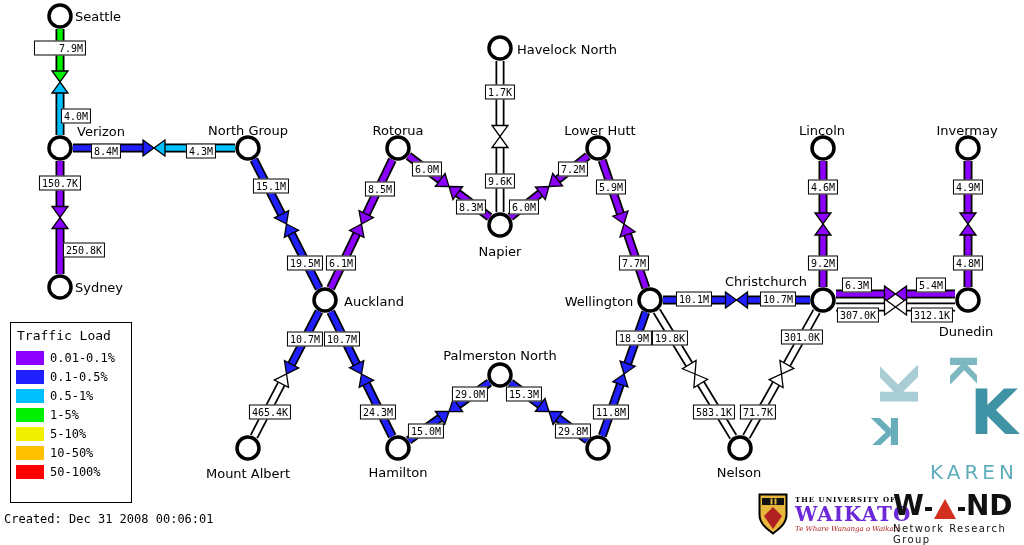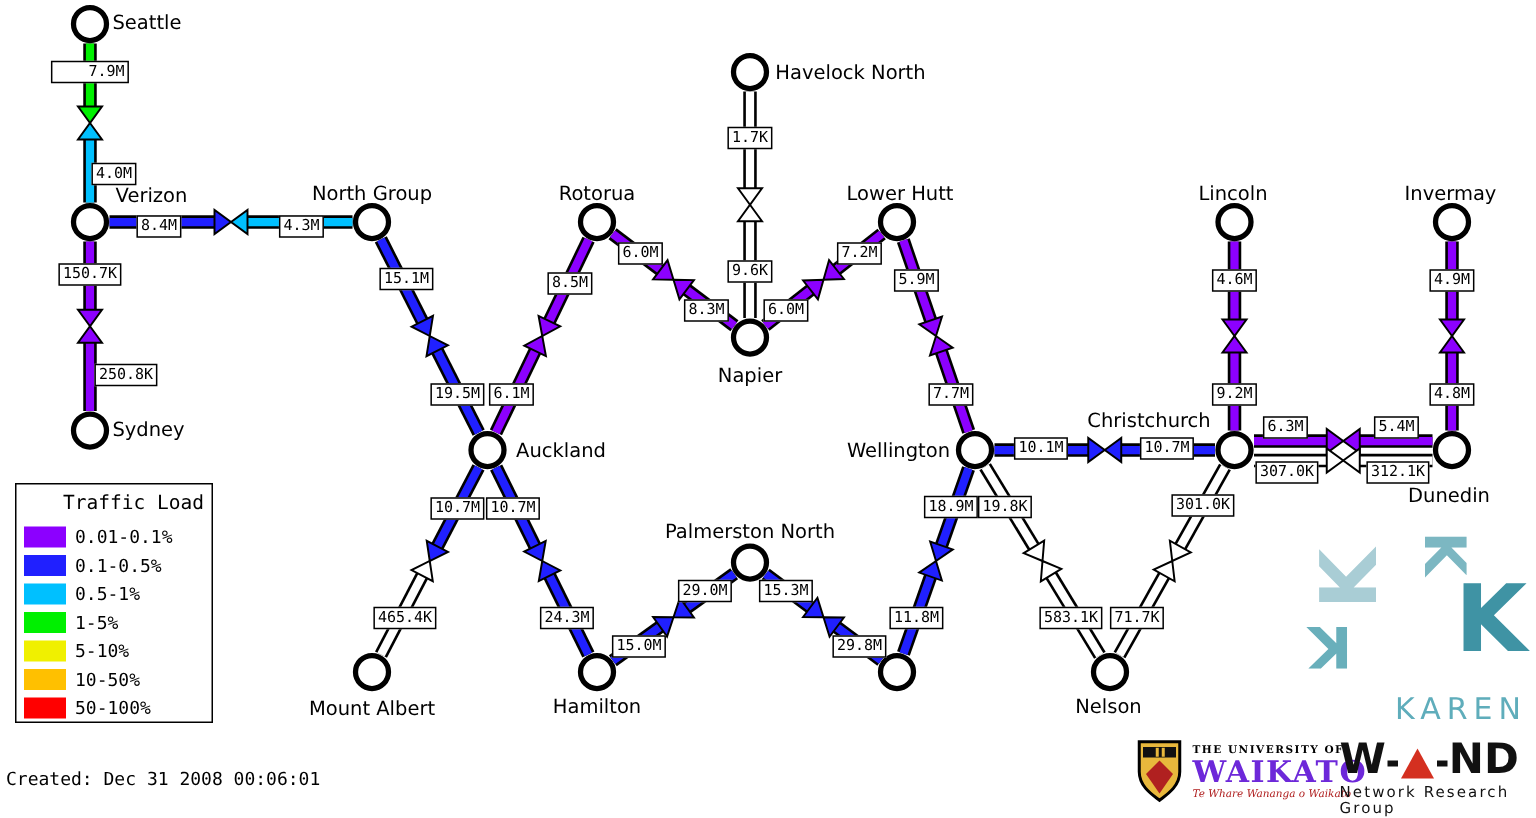--- a/index.html
+++ b/index.html
@@ -6,22 +6,22 @@
   html,body { background:#ffffff; }
   body { font-family:"DejaVu Sans", sans-serif; }
   #stage { position:relative; width:1024px; height:545px; background:#fff; overflow:hidden; }
   #map-svg { position:absolute; left:0; top:0; }
   #labels { position:absolute; left:0; top:0; width:928px; height:545px; pointer-events:none; }
   .node-label { position:absolute; transform:translate(-50%,-50%); font:13px "DejaVu Sans",sans-serif;
                 color:#000; white-space:nowrap; }
   .link-label { position:absolute; transform:translate(-50%,-50%); font:10px "DejaVu Sans Mono",monospace;
                 background:#fff; border:1px solid #000; padding:1px 2px; white-space:nowrap; color:#000;
                 pointer-events:auto; }
-  #legend { position:absolute; left:10px; top:322px; width:132px; background:#fff;
-            border:1px solid #000; padding:4px 5px 0 5px;text-align:right; }
+  #legend { position:absolute; left:10px; top:322px; width:122px; background:#fff;
+            border:1px solid #000; padding:4px 5px 21px 5px; }
   .legend-title { font:13px "DejaVu Sans Mono",monospace; margin:1px 0 5px 1px; }
   .legend-row { display:flex; align-items:center; height:19px; }
   .legend-swatch { width:28px; height:14px; flex:0 0 28px; }
   .legend-label { font:12px "DejaVu Sans Mono",monospace; margin-left:6px; }
   #created { position:absolute; left:4px; top:512px; font:12px "DejaVu Sans Mono",monospace; color:#000; }
 
   
   #karen-logo { position:absolute; left:852px; top:348px; width:166px; height:140px; }
   .karen-k { position:absolute; font-family:"DejaVu Sans",sans-serif; font-weight:bold; line-height:1; }
   .k1 { left:28px; top:12px; font-size:52px; color:#a9cdd5; transform:rotate(-90deg); }

